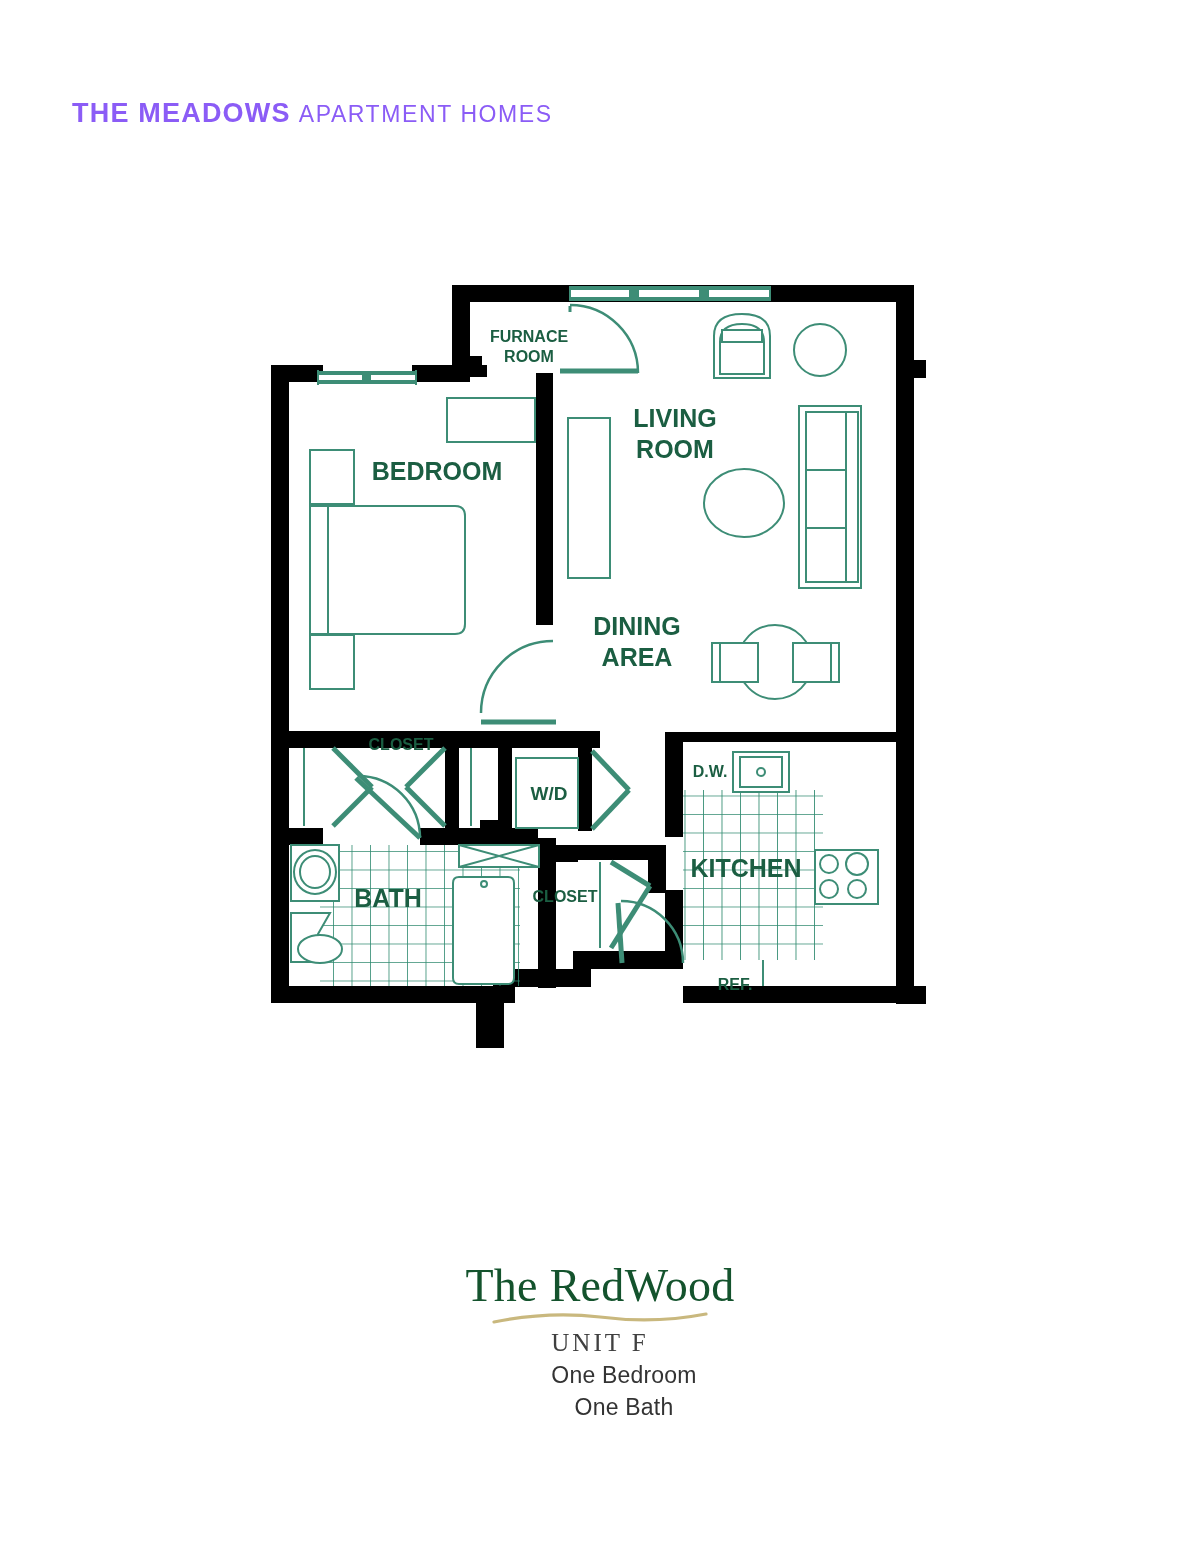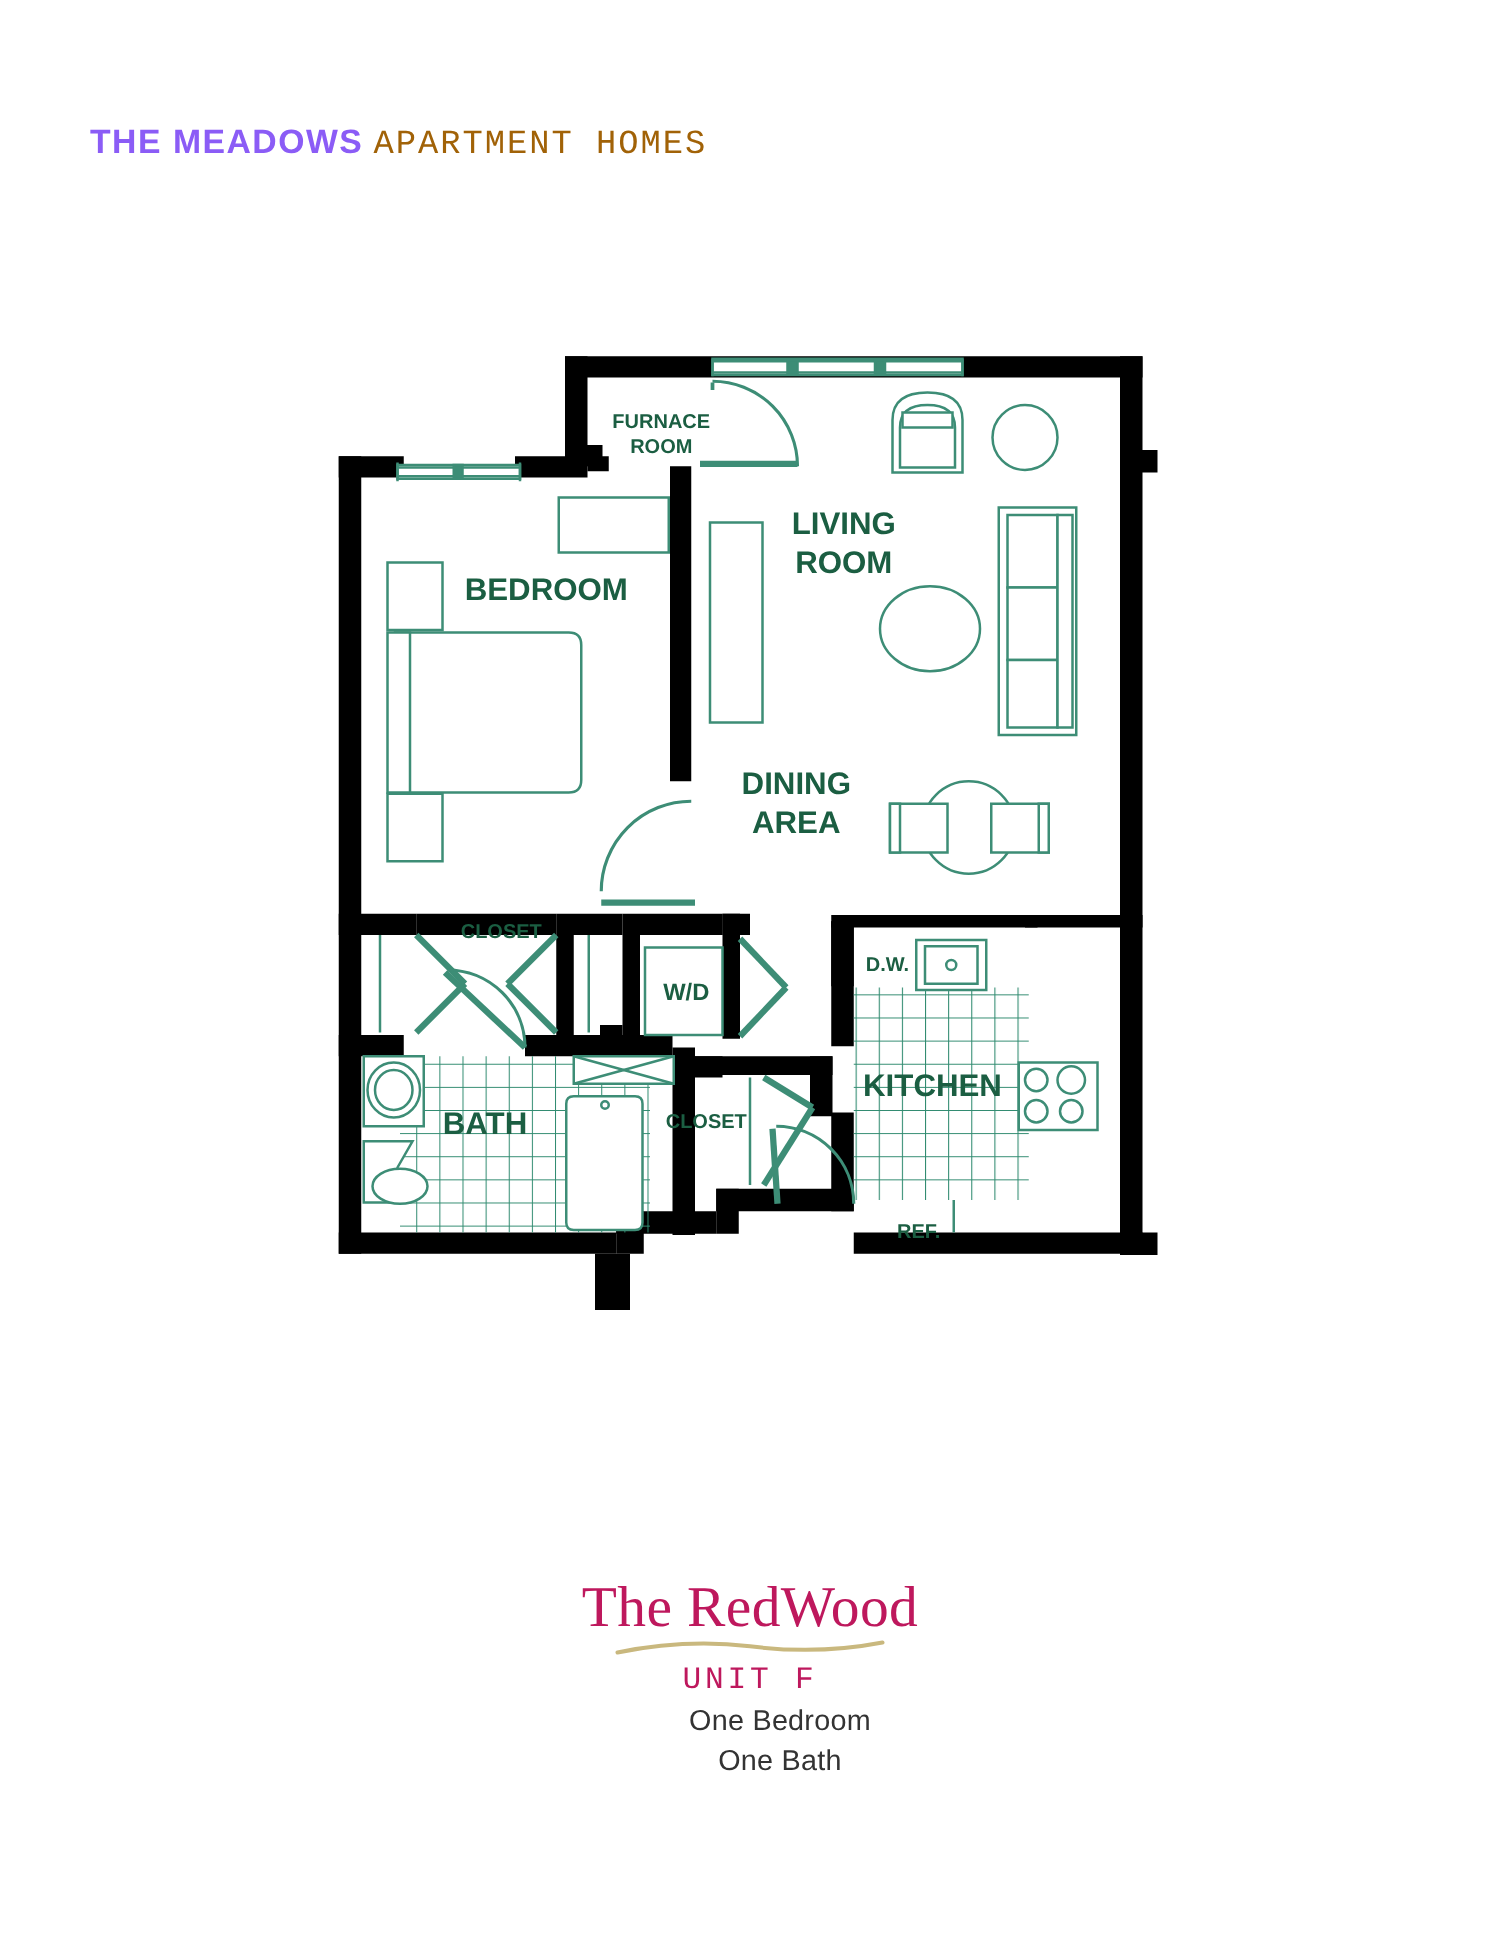--- a/index.html
+++ b/index.html
@@ -25,24 +25,24 @@
     letter-spacing: 0.5px;
   }
   #brand-header .brand-primary {
     font-family: "Liberation Sans", sans-serif;
     font-weight: bold;
     font-size: 27px;
     color: #8b5cf6;
     letter-spacing: 1.2px;
   }
   #brand-header .brand-secondary {
-    font-family: Liberation Mono, monospace;
+    font-family: Liberation Sans, sans-serif;
     font-weight: normal;
-    font-size: 27px;
-    color: #a16207;
+    font-size: 23px;
+    color: #8b5cf6;
     letter-spacing: 1.6px;
     margin-left: 8px;
   }
 
   
   #floorplan-wrap {
     position: absolute;
     left: 0;
     top: 0;
     width: 1200px;
@@ -57,32 +57,32 @@
   #plan-footer {
     position: absolute;
     left: 0;
     top: 1262px;
     width: 1200px;
     text-align: center;
   }
   #plan-footer .plan-name {
     font-family: "Liberation Serif", serif;
     font-size: 46px;
-    color: #be185d;
+    color: #14532d;
     line-height: 1.05;
     letter-spacing: 0.3px;
   }
   #plan-footer .swoosh {
     display: block;
     margin: 1px auto 4px auto;
   }
   #plan-footer .unit-label {
-    font-family: Liberation Mono, monospace;
+    font-family: Liberation Serif, serif;
     font-size: 25px;
-    color: #be185d;
+    color: #404040;
     letter-spacing: 3px;
     margin-top: -2px;
   }
   #plan-footer .bed-label,
   #plan-footer .bath-label {
     font-family: "Liberation Sans", sans-serif;
     font-size: 23px;
     color: #333333;
     letter-spacing: 0.2px;
     margin-top: 5px;

